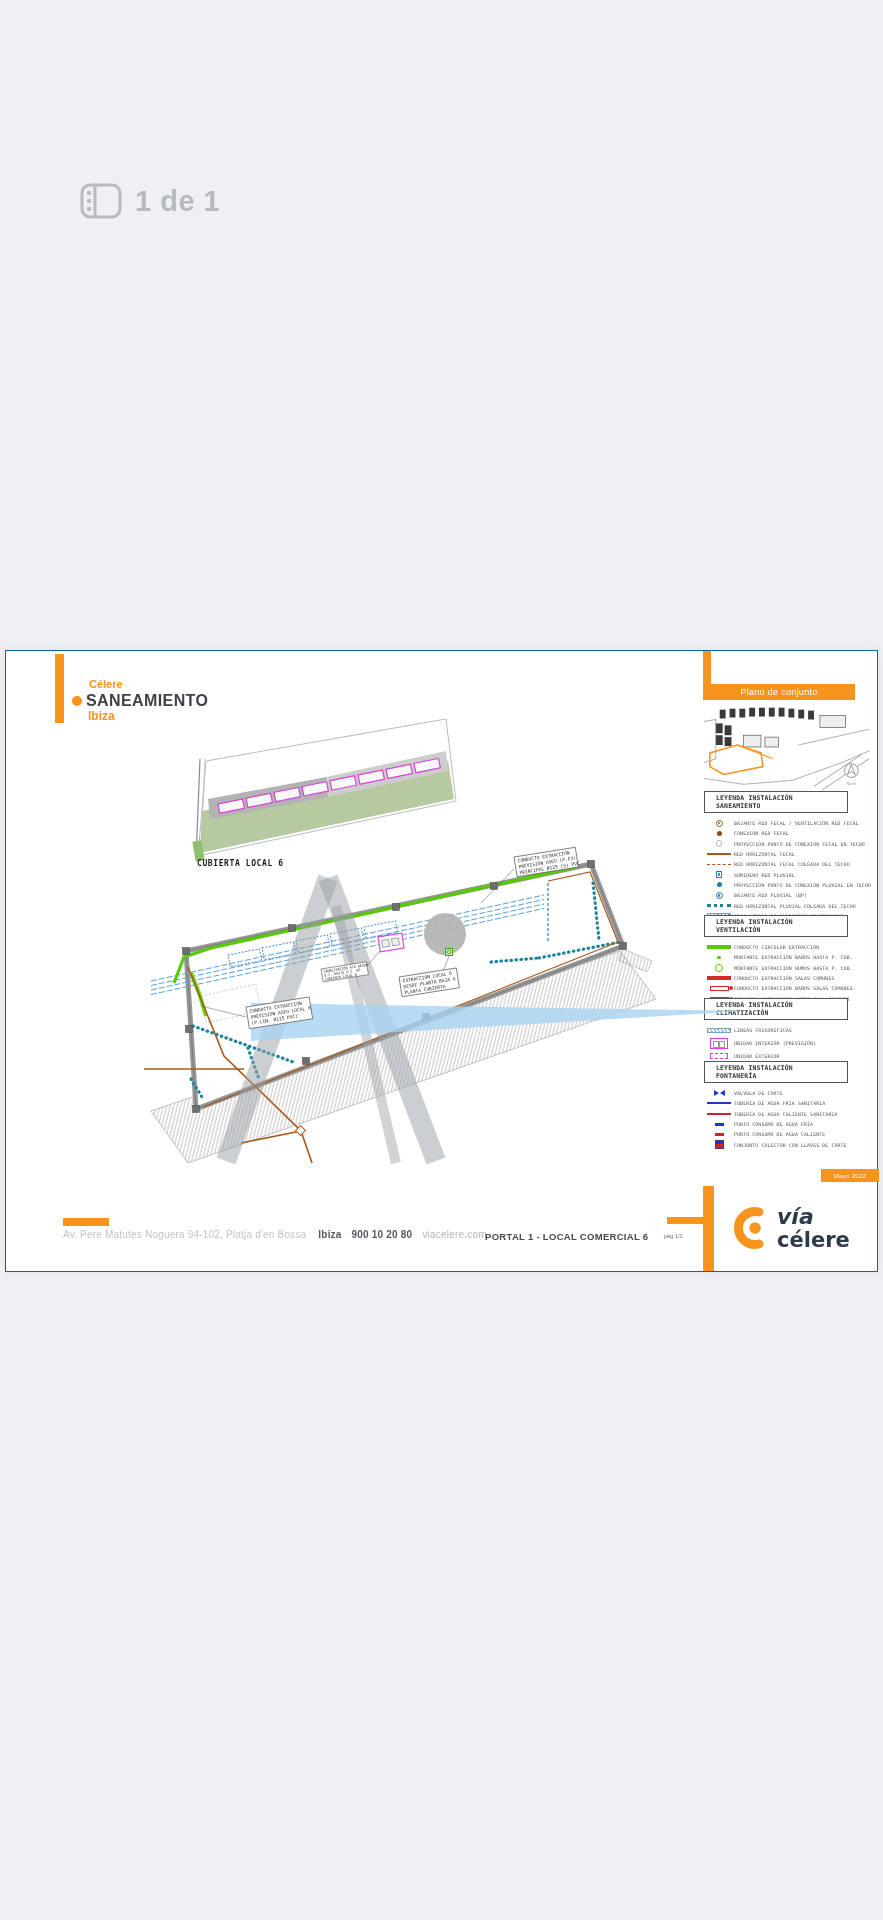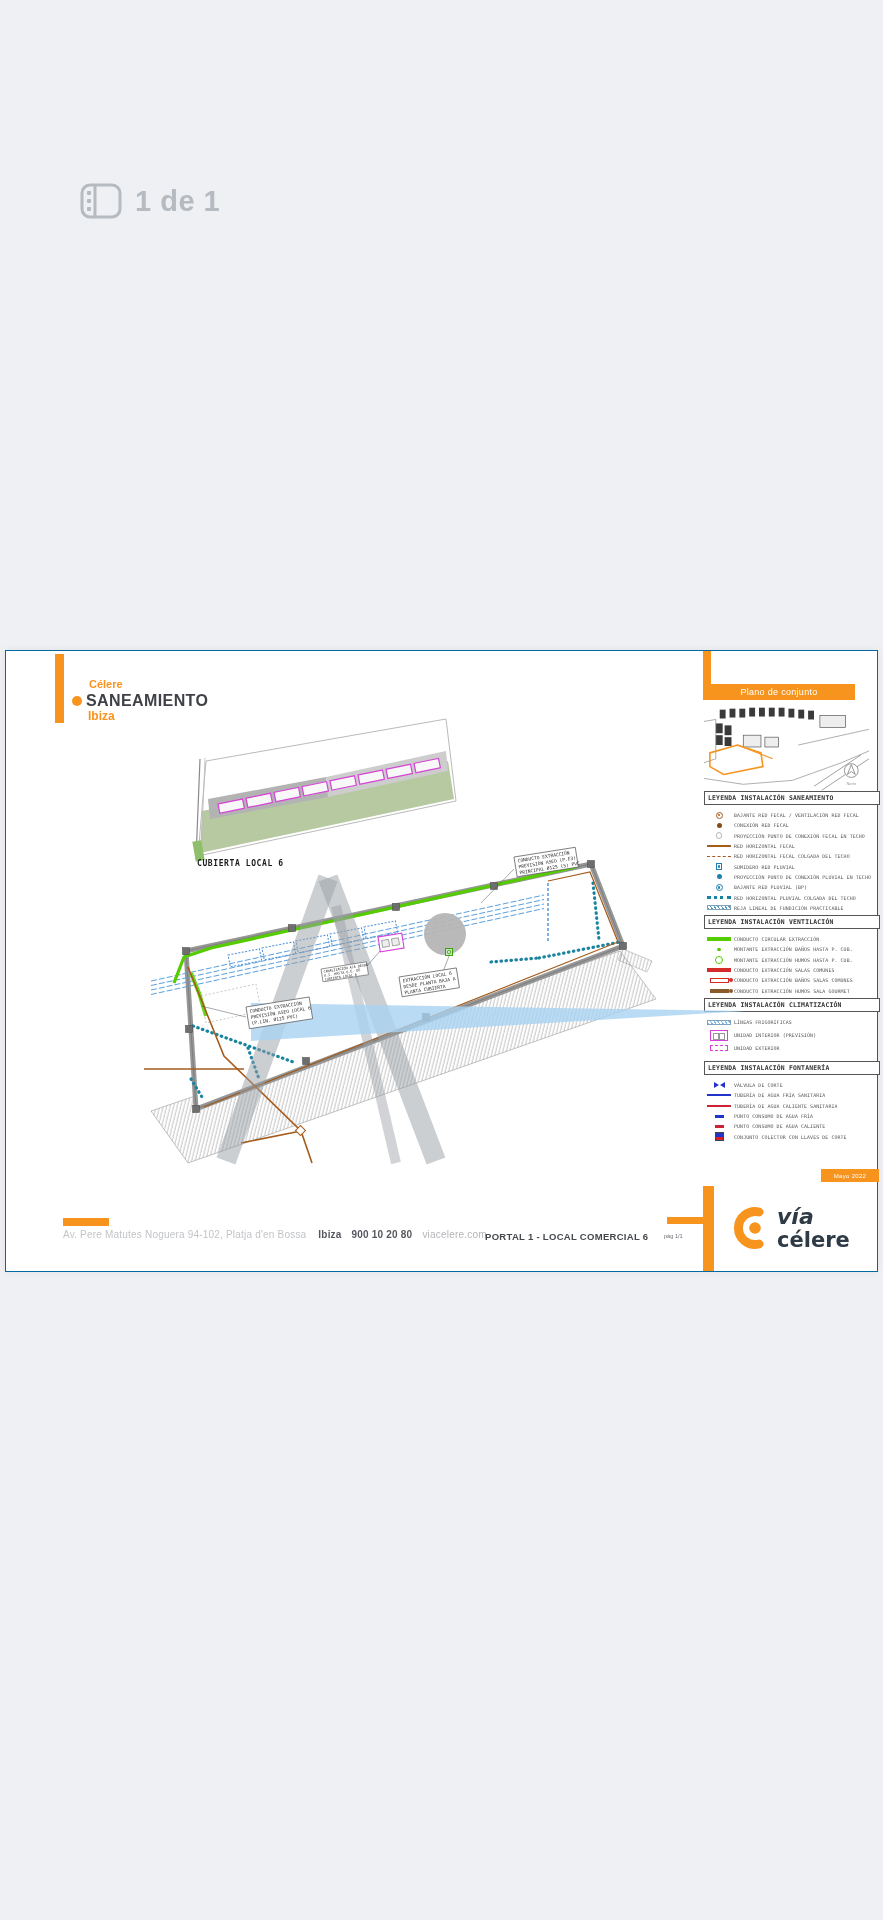--- a/index.html
+++ b/index.html
@@ -20,22 +20,22 @@
       display:flex;align-items:center;gap:4px;}
   .b2 .odot{width:10px;height:10px;border-radius:50%;background:#F7941E;display:inline-block;}
   .b3{left:82px;top:58px;font-size:12px;font-weight:700;color:#F7941E;}
   
   .rpanel{left:695px;top:0;width:178px;height:622px;}
   .rbar{position:absolute;left:2px;top:0;width:8px;height:33px;background:#F7941E;}
   .rtitle{position:absolute;left:2px;top:33px;width:152px;height:16px;background:#F7941E;
           color:#fff;font-size:9px;display:flex;align-items:center;justify-content:center;letter-spacing:.3px;}
   .map{position:absolute;left:3px;top:50px;width:165px;height:90px;}
   .lsec{position:absolute;left:3px;width:168px;}
-  .ltitle{border:1px solid #555;color:#333;background:#fff;width:176px;box-sizing:border-box;
-          font:600 6.4px "DejaVu Sans Mono",monospace;padding:2px 3px;letter-spacing:.2px;margin-bottom:5px;}
+  .ltitle{border:1px solid #555;color:#333;background:#fff;width:144px;box-sizing:border-box;
+          font:600 6.4px "DejaVu Sans Mono",monospace;padding:2px 11px;letter-spacing:.2px;margin-bottom:5px;}
   .lrow{display:flex;align-items:center;height:10.3px;
         font:4.9px "DejaVu Sans Mono",monospace;color:#555;letter-spacing:.1px;white-space:nowrap;}
   .lrow.tall{height:16px;}
   .ic{width:30px;flex:0 0 30px;display:flex;justify-content:center;align-items:center;}
   .ic i{display:block;box-sizing:border-box;}
   i.dot{width:5px;height:5px;border-radius:50%;background:var(--c);}
   i.dot.sm{width:3.5px;height:3.5px;}
   i.ring{width:6.5px;height:6.5px;border-radius:50%;border:1.1px solid var(--c);}
   i.ring.lg{width:8px;height:8px;}
   i.ringdot{position:relative;width:7px;height:7px;border-radius:50%;border:1.1px solid var(--c);}

